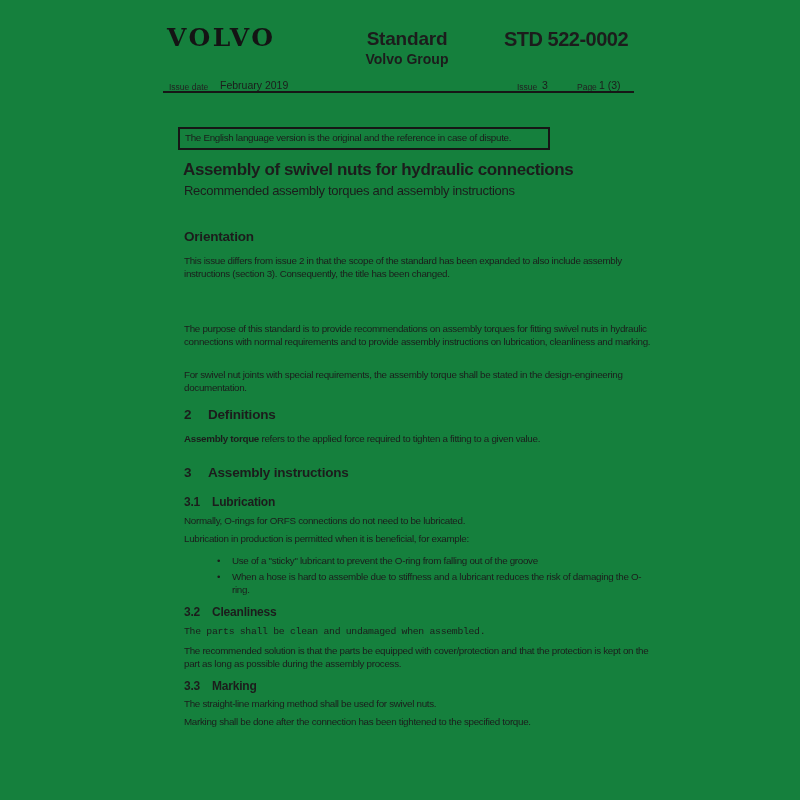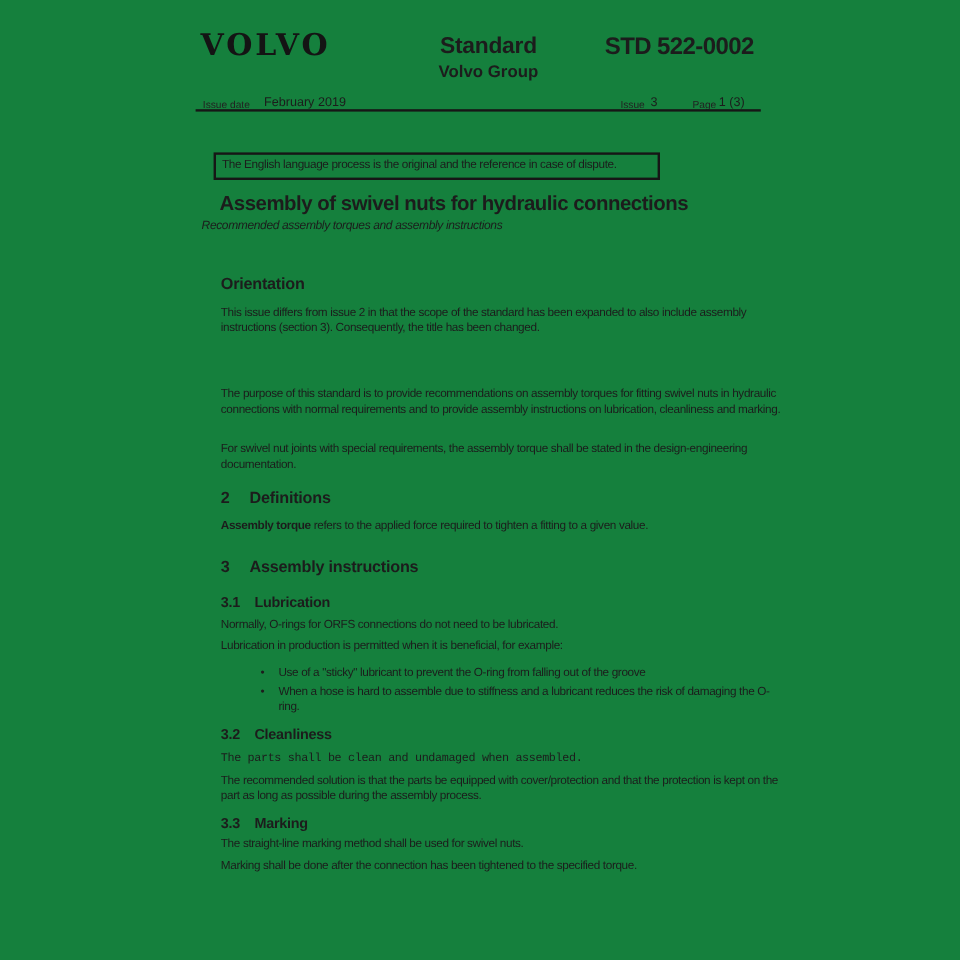--- a/index.html
+++ b/index.html
@@ -32,21 +32,21 @@
     position: absolute; left: 178px; top: 127px; width: 372px;
     border: 2px solid #161616;
     padding: 3px 4px 4px 5px;
     font-size: 9.8px; letter-spacing: -0.3px; line-height: 12px;
   }
   
   .title {
     position: absolute; left: 183px; top: 160px; width: 500px;
     font-size: 17px; font-weight: 700; letter-spacing: -0.4px;
   }
-  .subtitle { position: absolute; left: 168px; top: 183px; width: 478px; font-size: 10px; letter-spacing: -0.3px; font-style: italic; }
+  .subtitle { position: absolute; left: 184px; top: 183px; width: 478px; font-size: 13px; letter-spacing: -0.3px; }
   
   .p {
     position: absolute; left: 184px; width: 478px;
     font-size: 9.8px; line-height: 13px; letter-spacing: -0.3px;
   }
   .h0 { position: absolute; left: 184px; font-size: 13.5px; font-weight: 700; letter-spacing: -0.2px; }
   .h1n { position: absolute; left: 184px; font-size: 13.5px; font-weight: 700; letter-spacing: -0.2px; }
   .h1n .num { display: inline-block; min-width: 24px; }
   .h2n { position: absolute; left: 184px; font-size: 12px; font-weight: 700; letter-spacing: -0.2px; }
   .h2n .num { display: inline-block; min-width: 28px; }
@@ -69,21 +69,21 @@
 
   <span class="meta-lbl" style="left:169px; top:82px;">Issue date</span>
   <span class="meta-val" style="left:220px; top:79px;">February 2019</span>
   <span class="meta-lbl" style="left:517px; top:82px;">Issue</span>
   <span class="meta-val" style="left:542px; top:79px;">3</span>
   <span class="meta-lbl" style="left:577px; top:82px;">Page</span>
   <span class="meta-val" style="left:599px; top:79px;">1 (3)</span>
   <div class="rule"></div>
 
   <div class="notice-box">
-    <span>The English language process is the original and the reference in case of dispute.</span>
+    <span>The English language version is the original and the reference in case of dispute.</span>
   </div>
 
   <div class="title">Assembly of swivel nuts for hydraulic connections</div>
   <div class="subtitle">Recommended assembly torques and assembly instructions</div>
 
   <div class="h0" style="top:229px;">Orientation</div>
   <div class="p" style="top:254px;">This issue differs from issue 2 in that the scope of the standard has been expanded to also include assembly instructions (section 3). Consequently, the title has been changed.</div>
 
   <div class="p" style="top:322px;">The purpose of this standard is to provide recommendations on assembly torques for fitting swivel nuts in hydraulic connections with normal requirements and to provide assembly instructions on lubrication, cleanliness and marking.</div>
   <div class="p" style="top:368px;">For swivel nut joints with special requirements, the assembly torque shall be stated in the design-engineering documentation.</div>

